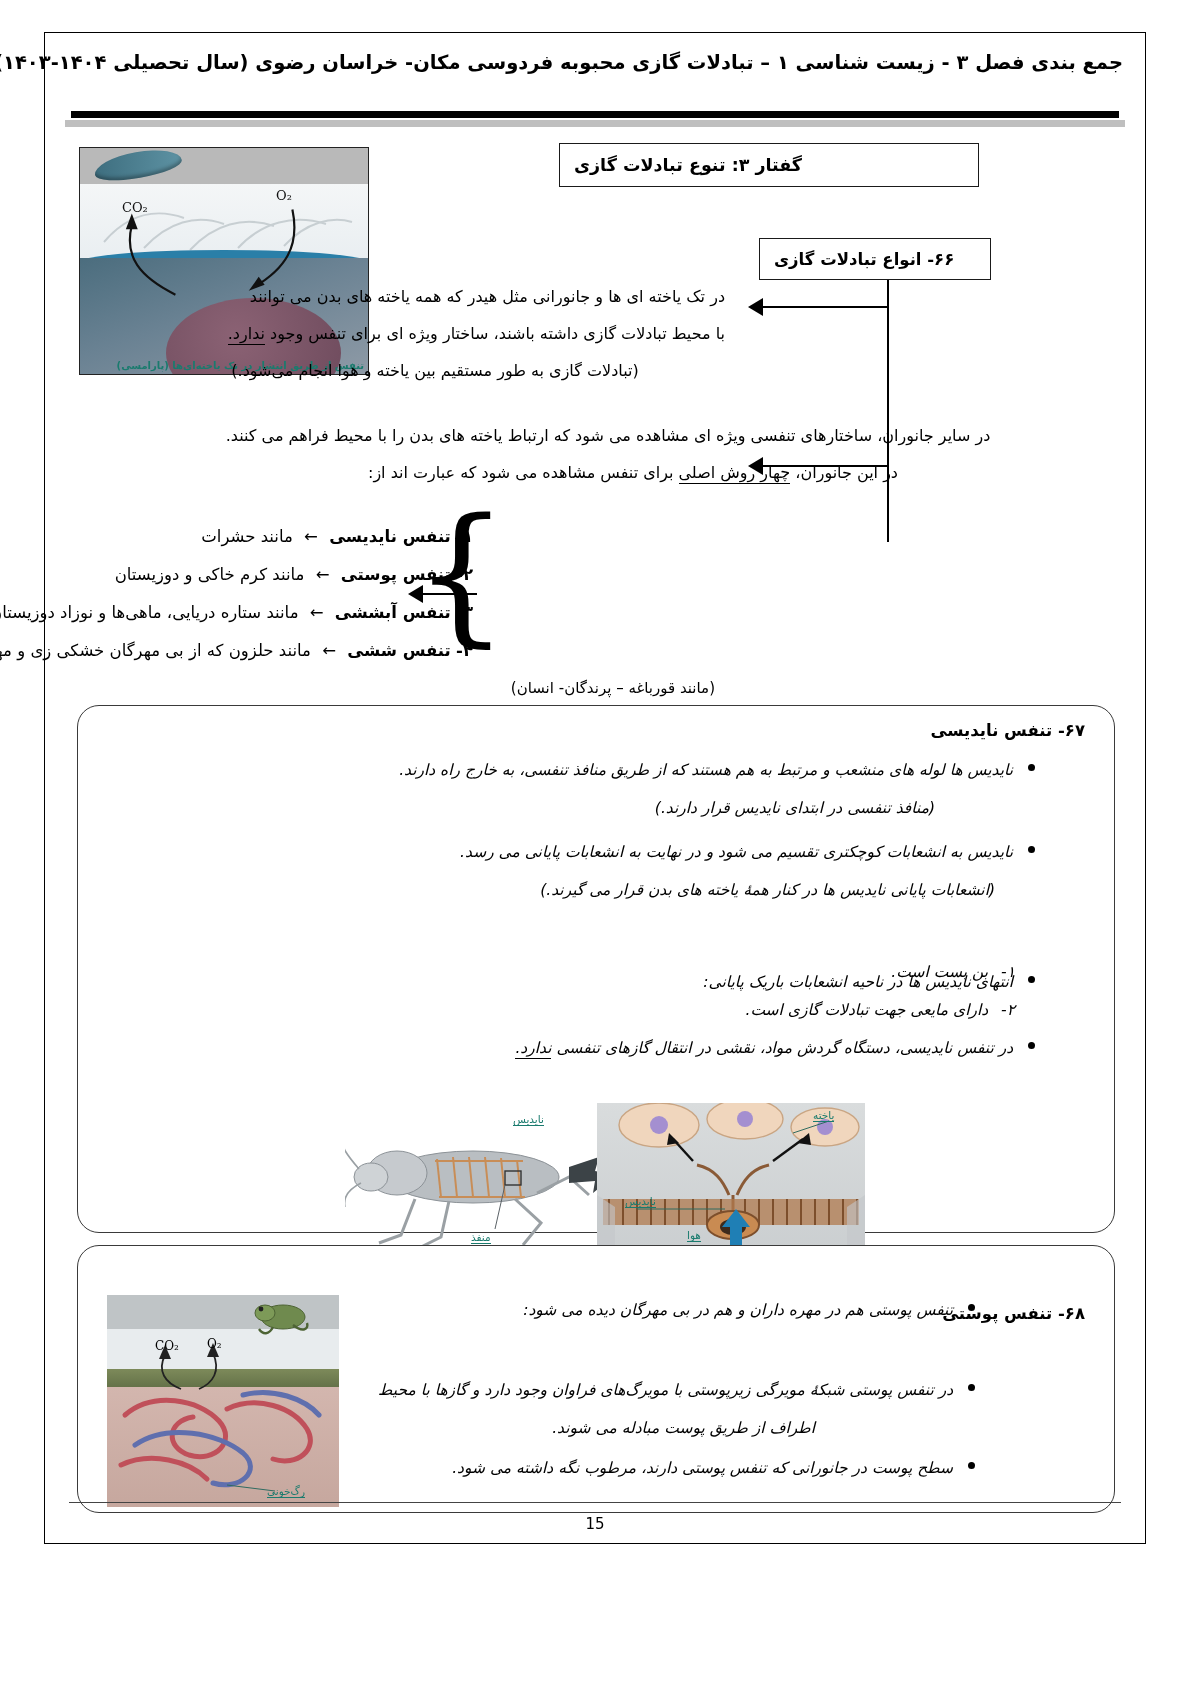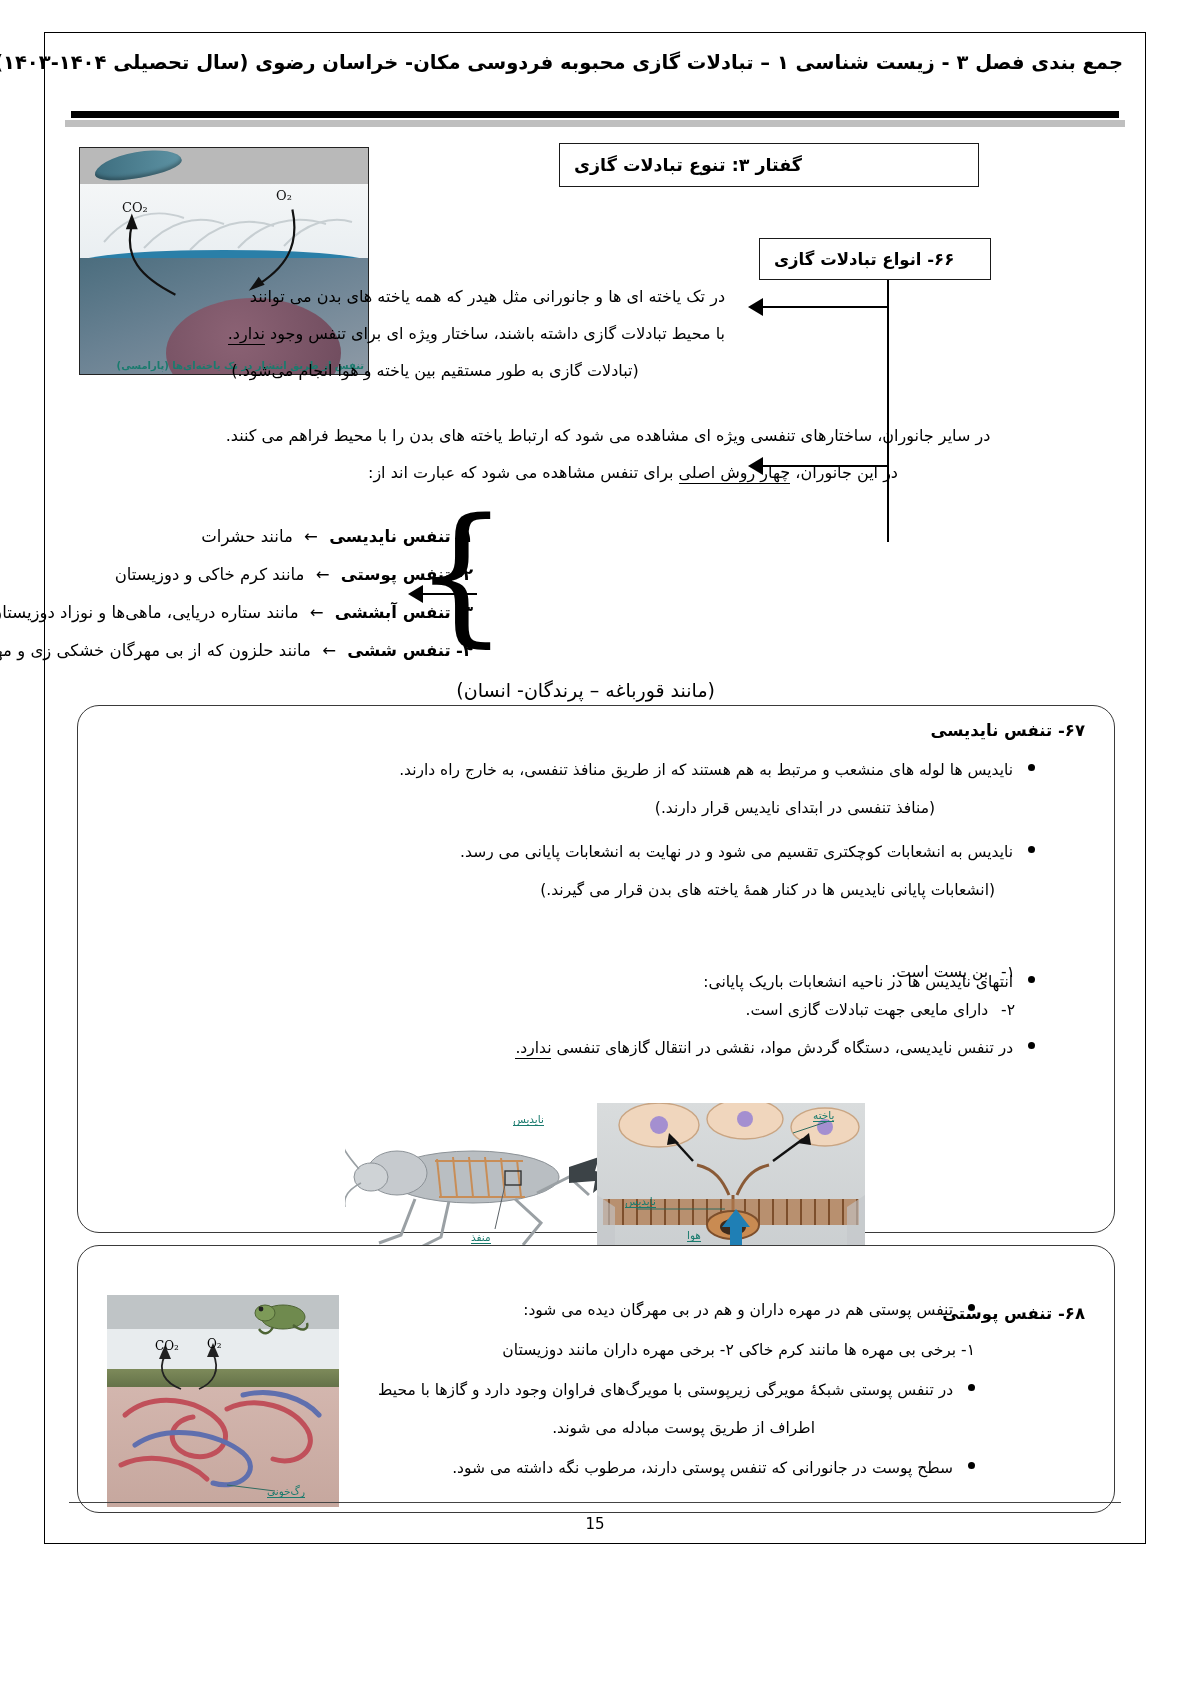--- a/index.html
+++ b/index.html
@@ -112,21 +112,21 @@
 
   
   .card{
     position:absolute;border:1.7px solid #3a3a3a;border-radius:22px;
     background:#fff;box-sizing:border-box;
   }
   .card-title{
     position:absolute;direction:rtl;font-weight:bold;font-size:16.5px;
   }
   .bullet-row{
-    position:absolute;direction:rtl;font-size:15.5px;white-space:nowrap;
+    position:absolute;direction:rtl;font-size:15.5px;white-space:nowrap;font-style:italic;
   }
   .dot{
     display:inline-block;width:7px;height:7px;border-radius:50%;background:#000;
     vertical-align:middle;margin-left:10px;position:relative;top:-3px;
   }
   .num{display:inline-block;margin-left:8px;}
 
   
   #fig2-insect{position:absolute;left:300px;top:1078px;width:262px;height:160px;}
   #fig2-cell{position:absolute;left:552px;top:1070px;width:268px;height:168px;
@@ -243,21 +243,21 @@
     <span>مانند ستاره دریایی، ماهی‌ها  و نوزاد دوزیستان</span>
   </div>
 
   <div class="type-line" style="top:608px;right:672px;">
     <b>۴-</b>
     <b>تنفس ششی</b>
     <span style="margin:0 6px;">←</span>
     <span>مانند حلزون که از بی مهرگان خشکی زی و مهره داران خشکی‌زی</span>
   </div>
 
-  <div class="type-line" style="top:646px;right:430px;font-size:19px;margin-left:11px;">(مانند قورباغه – پرندگان- انسان)</div>
+  <div class="type-line" style="top:646px;right:430px;font-size:15px;margin-left:11px;">(مانند قورباغه – پرندگان- انسان)</div>
 
   <div class="card" style="top:672px;right:30px;width:1038px;height:528px;"></div>
 
   <div class="card-title" style="top:688px;right:60px;">۶۷-  تنفس نایدیسی</div>
 
   <div class="bullet-row" style="top:728px;right:110px;">
     <span class="dot"></span>
     <span>نایدیس ها لوله های منشعب و مرتبط به هم هستند که از طریق منافذ تنفسی، به خارج راه دارند.</span>
   </div>
   <div class="bullet-row" style="top:766px;right:210px;">(منافذ تنفسی در ابتدای نایدیس قرار دارند.)</div>
@@ -392,21 +392,20 @@
 
   <div class="card" style="top:1212px;right:30px;width:1038px;height:268px;"></div>
 
   <div class="card-title" style="top:1228px;right:60px;margin-top:43px;">۶۸-  تنفس پوستی</div>
 
   <div class="bullet-row" style="top:1268px;right:170px;">
     <span class="dot"></span>
     <span>تنفس پوستی هم در مهره داران و هم در بی مهرگان دیده می شود:</span>
   </div>
 
-  <div class="bullet-row" style="top:1308px;right:170px;">۱-   برخی بی مهره ها مانند کرم خاکی    ۲- برخی مهره داران مانند دوزیستان</div>
 
   <div class="bullet-row" style="top:1348px;right:170px;">
     <span class="dot"></span>
     <span>در تنفس پوستی شبکهٔ مویرگی زیرپوستی با مویرگ‌های فراوان وجود دارد و گازها با محیط</span>
   </div>
   <div class="bullet-row" style="top:1386px;right:330px;">اطراف از طریق پوست مبادله می شوند.</div>
 
   <div class="bullet-row" style="top:1426px;right:170px;">
     <span class="dot"></span>
     <span>سطح پوست در جانورانی که تنفس پوستی دارند، مرطوب نگه داشته می شود.</span>

